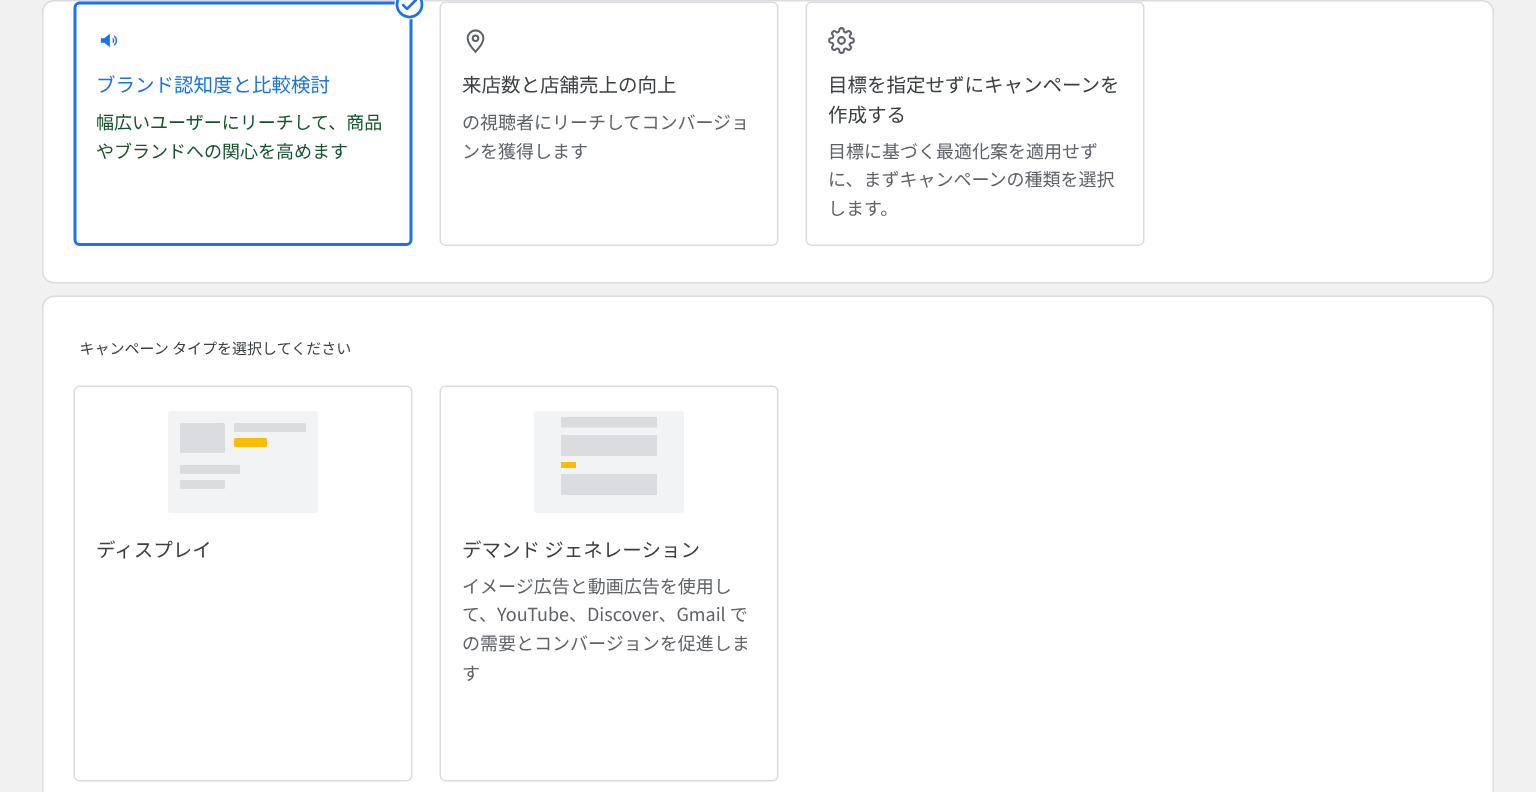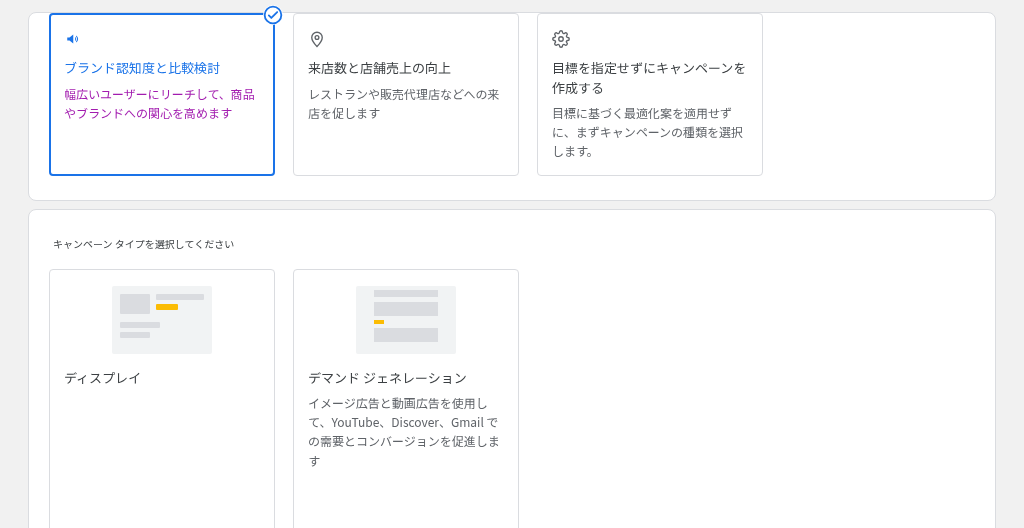--- a/index.html
+++ b/index.html
@@ -12,21 +12,21 @@
     color: #3c4043;
   }
   .panel {
     background: #fff;
     border: 1px solid #dadce0;
     border-radius: 8px;
     margin: 8px 28px;
     padding: 20px 20px 24px 20px;
   }
   .panel.top {
-    margin-top: 12px;
+    margin-top: 0;
     padding-top: 0;
   }
   .section-title {
     font-size: 10px;
     color: #3c4043;
     margin: 6px 0 18px 4px;
   }
   .card-row {
     display: flex;
     gap: 18px;
@@ -50,21 +50,21 @@
     line-height: 1.5;
     margin: 10px 0 6px 0;
     color: #3c4043;
   }
   .card.selected .card-title { color: #1a73e8; }
   .card-desc {
     font-size: 12px;
     line-height: 1.6;
     color: #5f6368;
   }
-  .card.selected .card-desc { color: #a21caf; }
+  .card.selected .card-desc { color: #14532d; }
   .card .icon { color: #5f6368; height: 18px; }
   .card.selected .icon { color: #1a73e8; }
 
   .check-badge {
     position: absolute;
     top: -10px;
     right: -10px;
     width: 20px;
     height: 20px;
     display: flex;
@@ -131,21 +131,21 @@
     </div>
 
     <div class="card">
       <div class="icon">
         <svg width="18" height="18" viewBox="0 0 24 24" fill="none" stroke="#5f6368" stroke-width="1.8">
             <path d="M12 22s7-7.2 7-12a7 7 0 1 0-14 0c0 4.8 7 12 7 12z"></path>
             <circle cx="12" cy="10" r="2.5"></circle>
           </svg>
       </div>
       <div class="card-title">来店数と店舗売上の向上</div>
-      <div class="card-desc">レストランや販売代理店などへの来店を促します</div>
+      <div class="card-desc">の視聴者にリーチしてコンバージョンを獲得します</div>
     </div>
 
     <div class="card">
       <div class="icon">
         <svg width="18" height="18" viewBox="0 0 24 24" fill="none" stroke="#5f6368" stroke-width="1.8">
             <circle cx="12" cy="12" r="3"></circle>
             <path d="M19.4 15a1.7 1.7 0 0 0 .34 1.87l.06.06a2 2 0 1 1-2.83 2.83l-.06-.06a1.7 1.7 0 0 0-1.87-.34 1.7 1.7 0 0 0-1 1.55V21a2 2 0 1 1-4 0v-.09a1.7 1.7 0 0 0-1.11-1.55 1.7 1.7 0 0 0-1.87.34l-.06.06a2 2 0 1 1-2.83-2.83l.06-.06A1.7 1.7 0 0 0 4.6 15a1.7 1.7 0 0 0-1.55-1H3a2 2 0 1 1 0-4h.09A1.7 1.7 0 0 0 4.6 9a1.7 1.7 0 0 0-.34-1.87l-.06-.06A2 2 0 1 1 7.03 4.24l.06.06A1.7 1.7 0 0 0 9 4.6a1.7 1.7 0 0 0 1-1.55V3a2 2 0 1 1 4 0v.09c0 .68.4 1.29 1 1.55a1.7 1.7 0 0 0 1.87-.34l.06-.06a2 2 0 1 1 2.83 2.83l-.06.06A1.7 1.7 0 0 0 19.4 9c.26.6.87 1 1.55 1H21a2 2 0 1 1 0 4h-.09c-.68 0-1.29.4-1.55 1z"></path>
           </svg>
       </div>
       <div class="card-title">目標を指定せずにキャンペーンを作成する</div>

